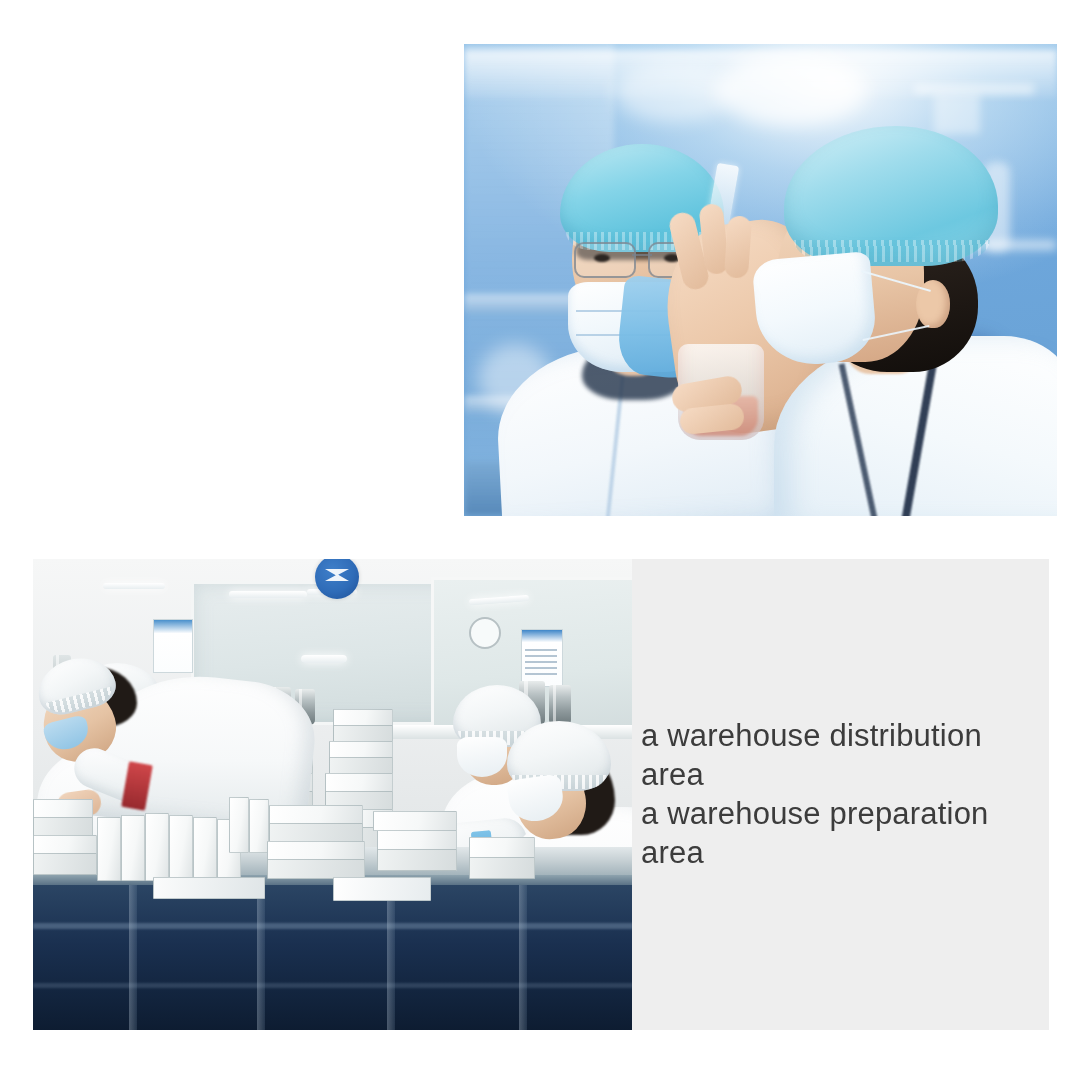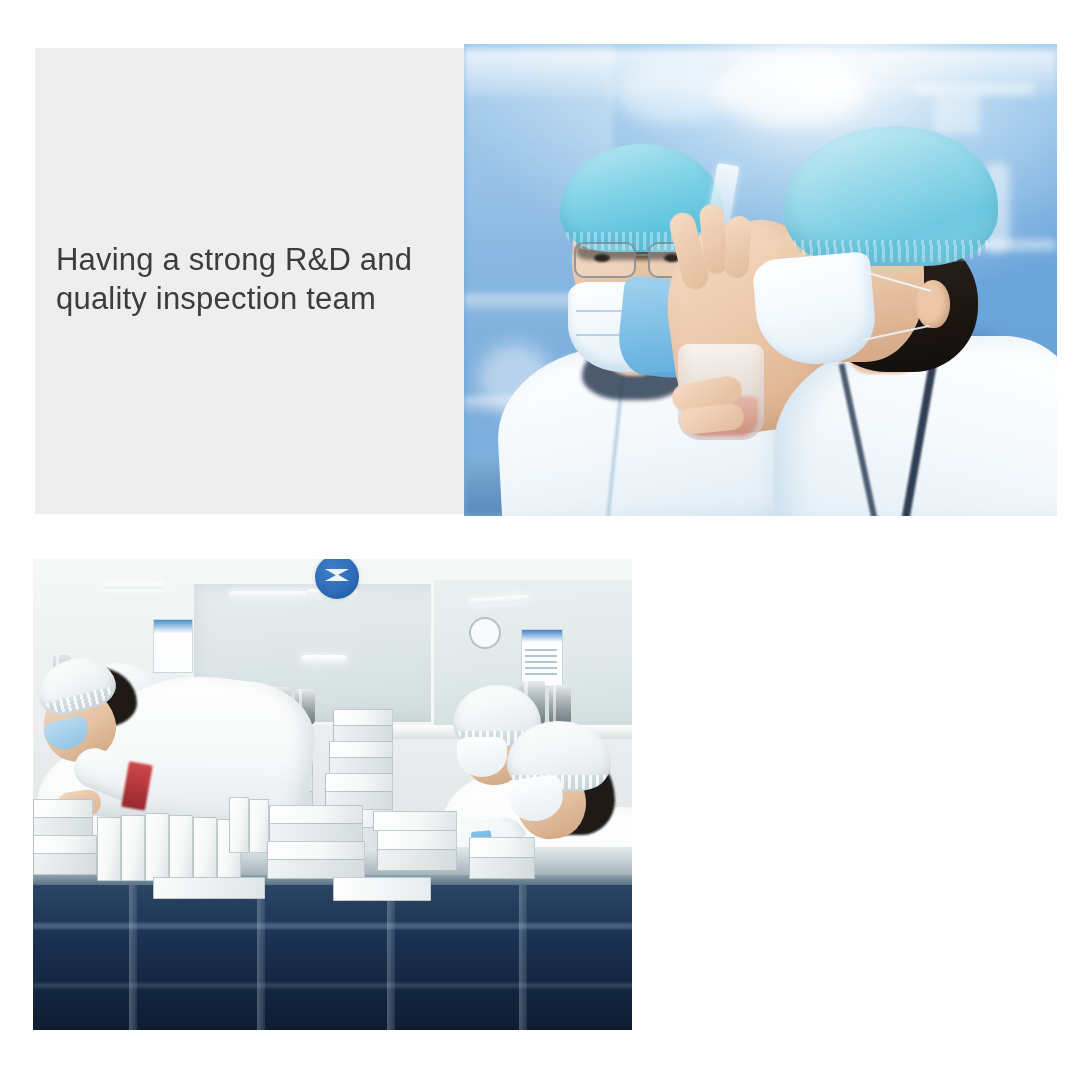--- a/index.html
+++ b/index.html
@@ -526,24 +526,20 @@
     background: linear-gradient(180deg, #d0474a, #97292e);
     border-radius: 2px;
     filter: blur(1px);
   }
 </style>
 </head>
 <body>
 
 <div class="stage">
 
-  <div class="panel caption-panel" id="top-caption-panel">
-    <div class="caption-text">Having a strong R&amp;D and
-quality inspection team</div>
-  </div>
 
   <div class="panel" id="top-photo">
     <div class="lab-bg"></div>
 
     <div class="lab-wallpanel" style="left:0;top:0;width:150px;height:472px;"></div>
     <div class="lab-wallpanel" style="left:0;top:6px;width:593px;height:48px;background:linear-gradient(180deg,rgba(255,255,255,0.75),rgba(255,255,255,0.1));"></div>
     <div class="lab-blob" style="left:150px;top:18px;width:120px;height:60px;background:rgba(255,255,255,0.5);"></div>
     <div class="lab-blob" style="left:252px;top:10px;width:150px;height:72px;background:rgba(255,255,255,0.75);"></div>
     <div class="lab-shelf" style="left:450px;top:40px;width:120px;height:10px;"></div>
     <div class="lab-shelf" style="left:470px;top:50px;width:46px;height:40px;background:rgba(255,255,255,0.42);"></div>
@@ -712,14 +708,18 @@
 
     <div class="box" style="left:0;top:240px;width:58px;height:18px;"></div>
     <div class="box dim" style="left:0;top:258px;width:58px;height:18px;"></div>
     <div class="box" style="left:0;top:276px;width:62px;height:18px;"></div>
     <div class="box dim" style="left:0;top:294px;width:62px;height:20px;"></div>
 
     <div class="box" style="left:300px;top:318px;width:96px;height:22px;background:linear-gradient(100deg,#ffffff,#e7ecee);"></div>
     <div class="box" style="left:120px;top:318px;width:110px;height:20px;background:linear-gradient(100deg,#fbfcfc,#dfe5e7);"></div>
   </div>
 
+  <div class="panel caption-panel" id="bottom-caption-panel">
+    <div class="caption-text">a warehouse distribution area
+a warehouse preparation area</div>
+  </div>
 
 </div>
 
 </body></html>

